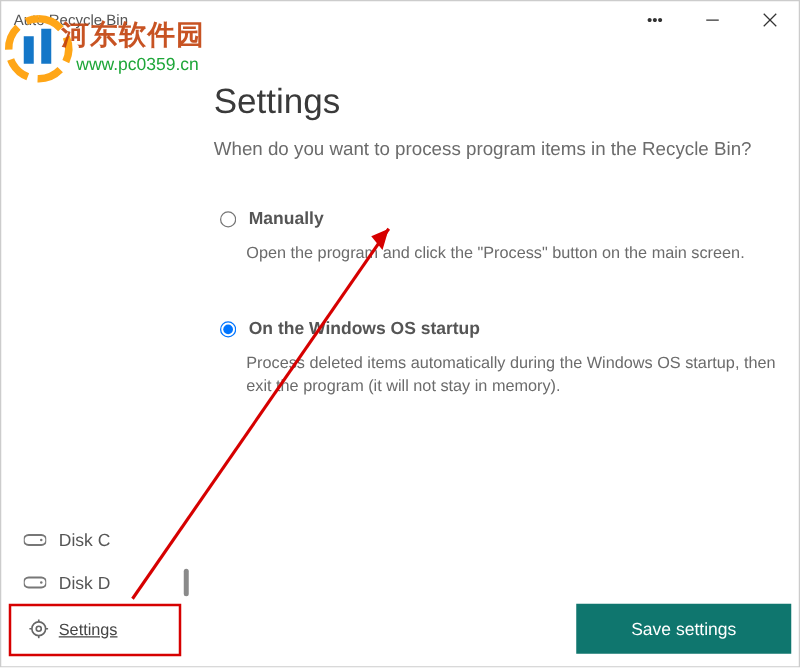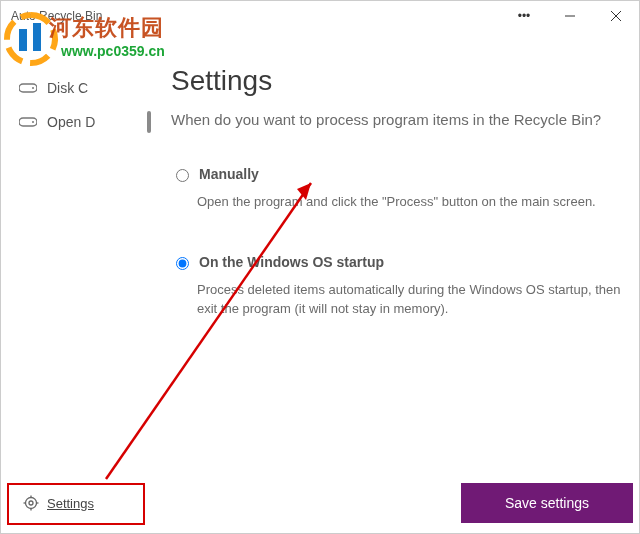--- a/index.html
+++ b/index.html
@@ -6,41 +6,41 @@
   .window{width:640px;height:534px;border:1px solid #ccc;box-sizing:border-box;position:relative;}
   
   .titlebar{height:30px;display:flex;align-items:center;justify-content:space-between;padding:0 0 0 10px;}
   .titlebar .title{font-size:12px;color:#555}
   .winbtns{display:flex;height:30px}
   .winbtn{width:46px;display:flex;align-items:center;justify-content:center;font-size:12px;color:#333}
   .winbtn svg{display:block}
   
   .watermark{position:absolute;left:0;top:8px;pointer-events:none}
   .wm-text{position:absolute;left:48px;top:12px;color:#c2410c;font-size:22px;font-weight:700;opacity:.9;letter-spacing:1px;pointer-events:none}
-  .wm-url{position:absolute;left:60px;top:42px;color:#1da638;font-size:14px;font-family:Verdana,Arial;font-weight:700;pointer-events:none}
+  .wm-url{position:absolute;left:60px;top:42px;color:#1da638;font-size:14px;font-family:Verdana,Arial;font-weight:400;pointer-events:none}
   
   .body{display:flex;position:absolute;top:60px;left:0;right:0;bottom:0;}
-  .sidebar{width:150px;display:flex;flex-direction:column;justify-content:space-between;padding-top:10px;box-sizing:border-box}
+  .sidebar{width:150px;display:flex;flex-direction:column;justify-content:flex-end;padding-top:10px;box-sizing:border-box}
   .disks{display:flex;flex-direction:column}
   .disk{display:flex;align-items:center;height:34px;padding-left:18px;font-size:14px;color:#555}
   .disk svg{margin-right:10px}
   .disk.active{position:relative}
   .disk.active::after{content:"";position:absolute;right:0;top:6px;width:4px;height:22px;background:#8a8a8a;border-radius:2px}
   .settings-link{display:flex;align-items:center;padding:10px 14px 12px 14px;margin:0 6px 8px 6px;font-size:13px;color:#444;text-decoration:underline}
   .settings-link svg{margin-right:8px}
   .settings-link-box{border:2px solid #d60000;}
   .content{flex:1;padding:0 10px 0 20px;position:relative}
   h1{font-size:28px;font-weight:400;color:#3a3a3a;margin:4px 0 12px 0}
   .subtitle{font-size:15px;color:#6b6b6b;margin-bottom:36px;line-height:1.4}
   .opt{margin-bottom:42px}
   .opt-row{display:flex;align-items:flex-start;font-size:14px;color:#555;font-weight:700}
   .opt-row input{margin-right:10px}
   .opt-desc{margin-left:26px;margin-top:10px;font-size:13px;color:#6b6b6b;line-height:1.5}
   .savebar{position:absolute;right:6px;bottom:10px}
-  .savebtn{background:#701a75;color:#fff;border:none;padding:12px 44px;font-size:14px}
+  .savebtn{background:#0f766e;color:#fff;border:none;padding:12px 44px;font-size:14px}
   
   .arrow-svg{position:absolute;left:0;top:0;pointer-events:none}
 </style>
 </head>
 <body>
 
 <div class="window">
 
   <div class="titlebar">
     <span class="title">Auto Recycle Bin</span>
@@ -79,21 +79,21 @@
               <rect x="0" y="2" width="18" height="8" rx="4" fill="none" stroke="#777" stroke-width="1.5"></rect>
               <circle cx="14" cy="6" r="1" fill="#777"></circle>
             </svg>
           <span>Disk C</span>
         </div>
         <div class="disk active">
           <svg width="18" height="12">
               <rect x="0" y="2" width="18" height="8" rx="4" fill="none" stroke="#777" stroke-width="1.5"></rect>
               <circle cx="14" cy="6" r="1" fill="#777"></circle>
             </svg>
-          <span>Open D</span>
+          <span>Disk D</span>
         </div>
       </div>
       <div class="settings-link settings-link-box">
         <svg width="16" height="16" viewBox="0 0 16 16">
             <circle cx="8" cy="8" r="5.5" fill="none" stroke="#666" stroke-width="1.3"></circle>
             <circle cx="8" cy="8" r="2" fill="none" stroke="#666" stroke-width="1.3"></circle>
             <g stroke="#666" stroke-width="1.3">
               <line x1="8" y1="0.5" x2="8" y2="2.5"></line>
               <line x1="8" y1="13.5" x2="8" y2="15.5"></line>
               <line x1="0.5" y1="8" x2="2.5" y2="8"></line>

